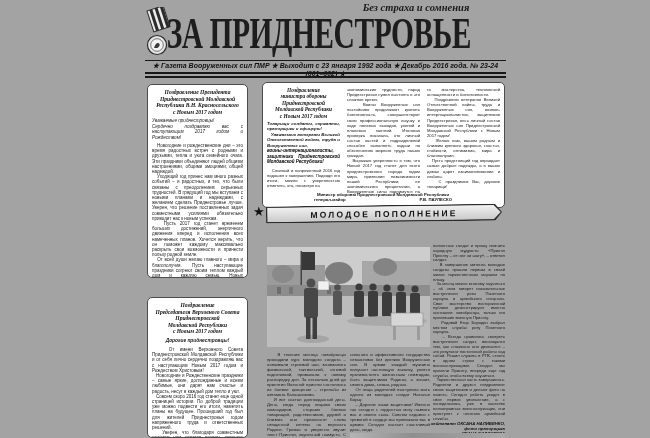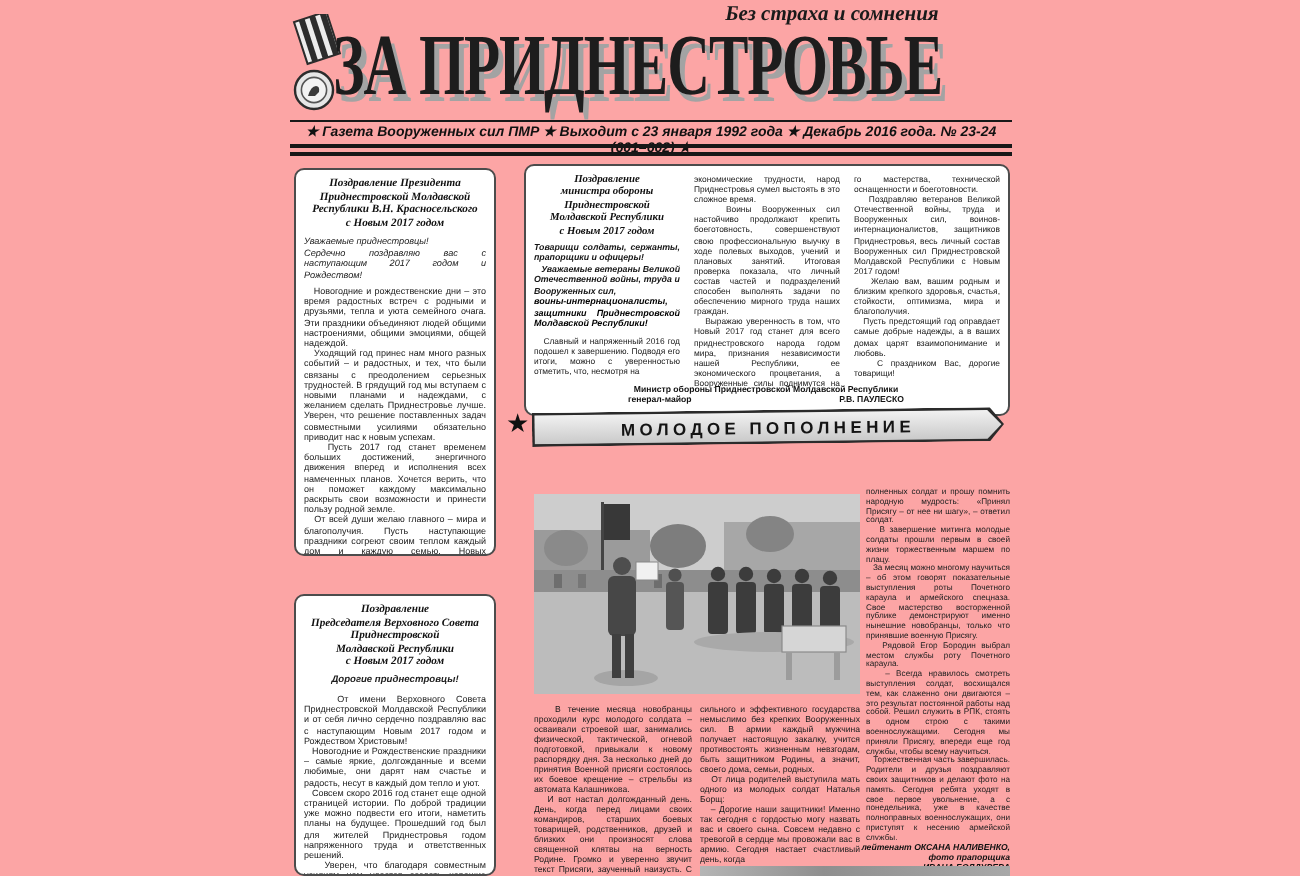--- a/index.html
+++ b/index.html
@@ -1,16 +1,16 @@
 <!DOCTYPE html>
 <html><head>
 <meta charset="utf-8">
 <style>
   html,body{margin:0;padding:0;background:#ffffff;}
-  #canvas{position:relative;width:650px;height:438px;background:#fca5a5;overflow:hidden;
+  #canvas{position:relative;width:650px;height:438px;background:#a3a3a3;overflow:hidden;
           font-family:"Liberation Sans",sans-serif;color:#222;}
   .abs{position:absolute;}
 
   
   .tagline{left:330px;top:2px;width:172px;text-align:center;
            font-family:"Liberation Serif",serif;font-weight:bold;font-style:italic;
            font-size:10.5px;color:#1a1a1a;}
   .masthead{left:170px;top:11px;width:336px;height:48px;font-family:Liberation Serif, serif;}
   .masthead span{display:block;white-space:nowrap;font-weight:bold;font-size:29px;
            letter-spacing:-0.5px;color:#1d1d1d;transform:scale(1.02,1.5);transform-origin:50% 10%;

